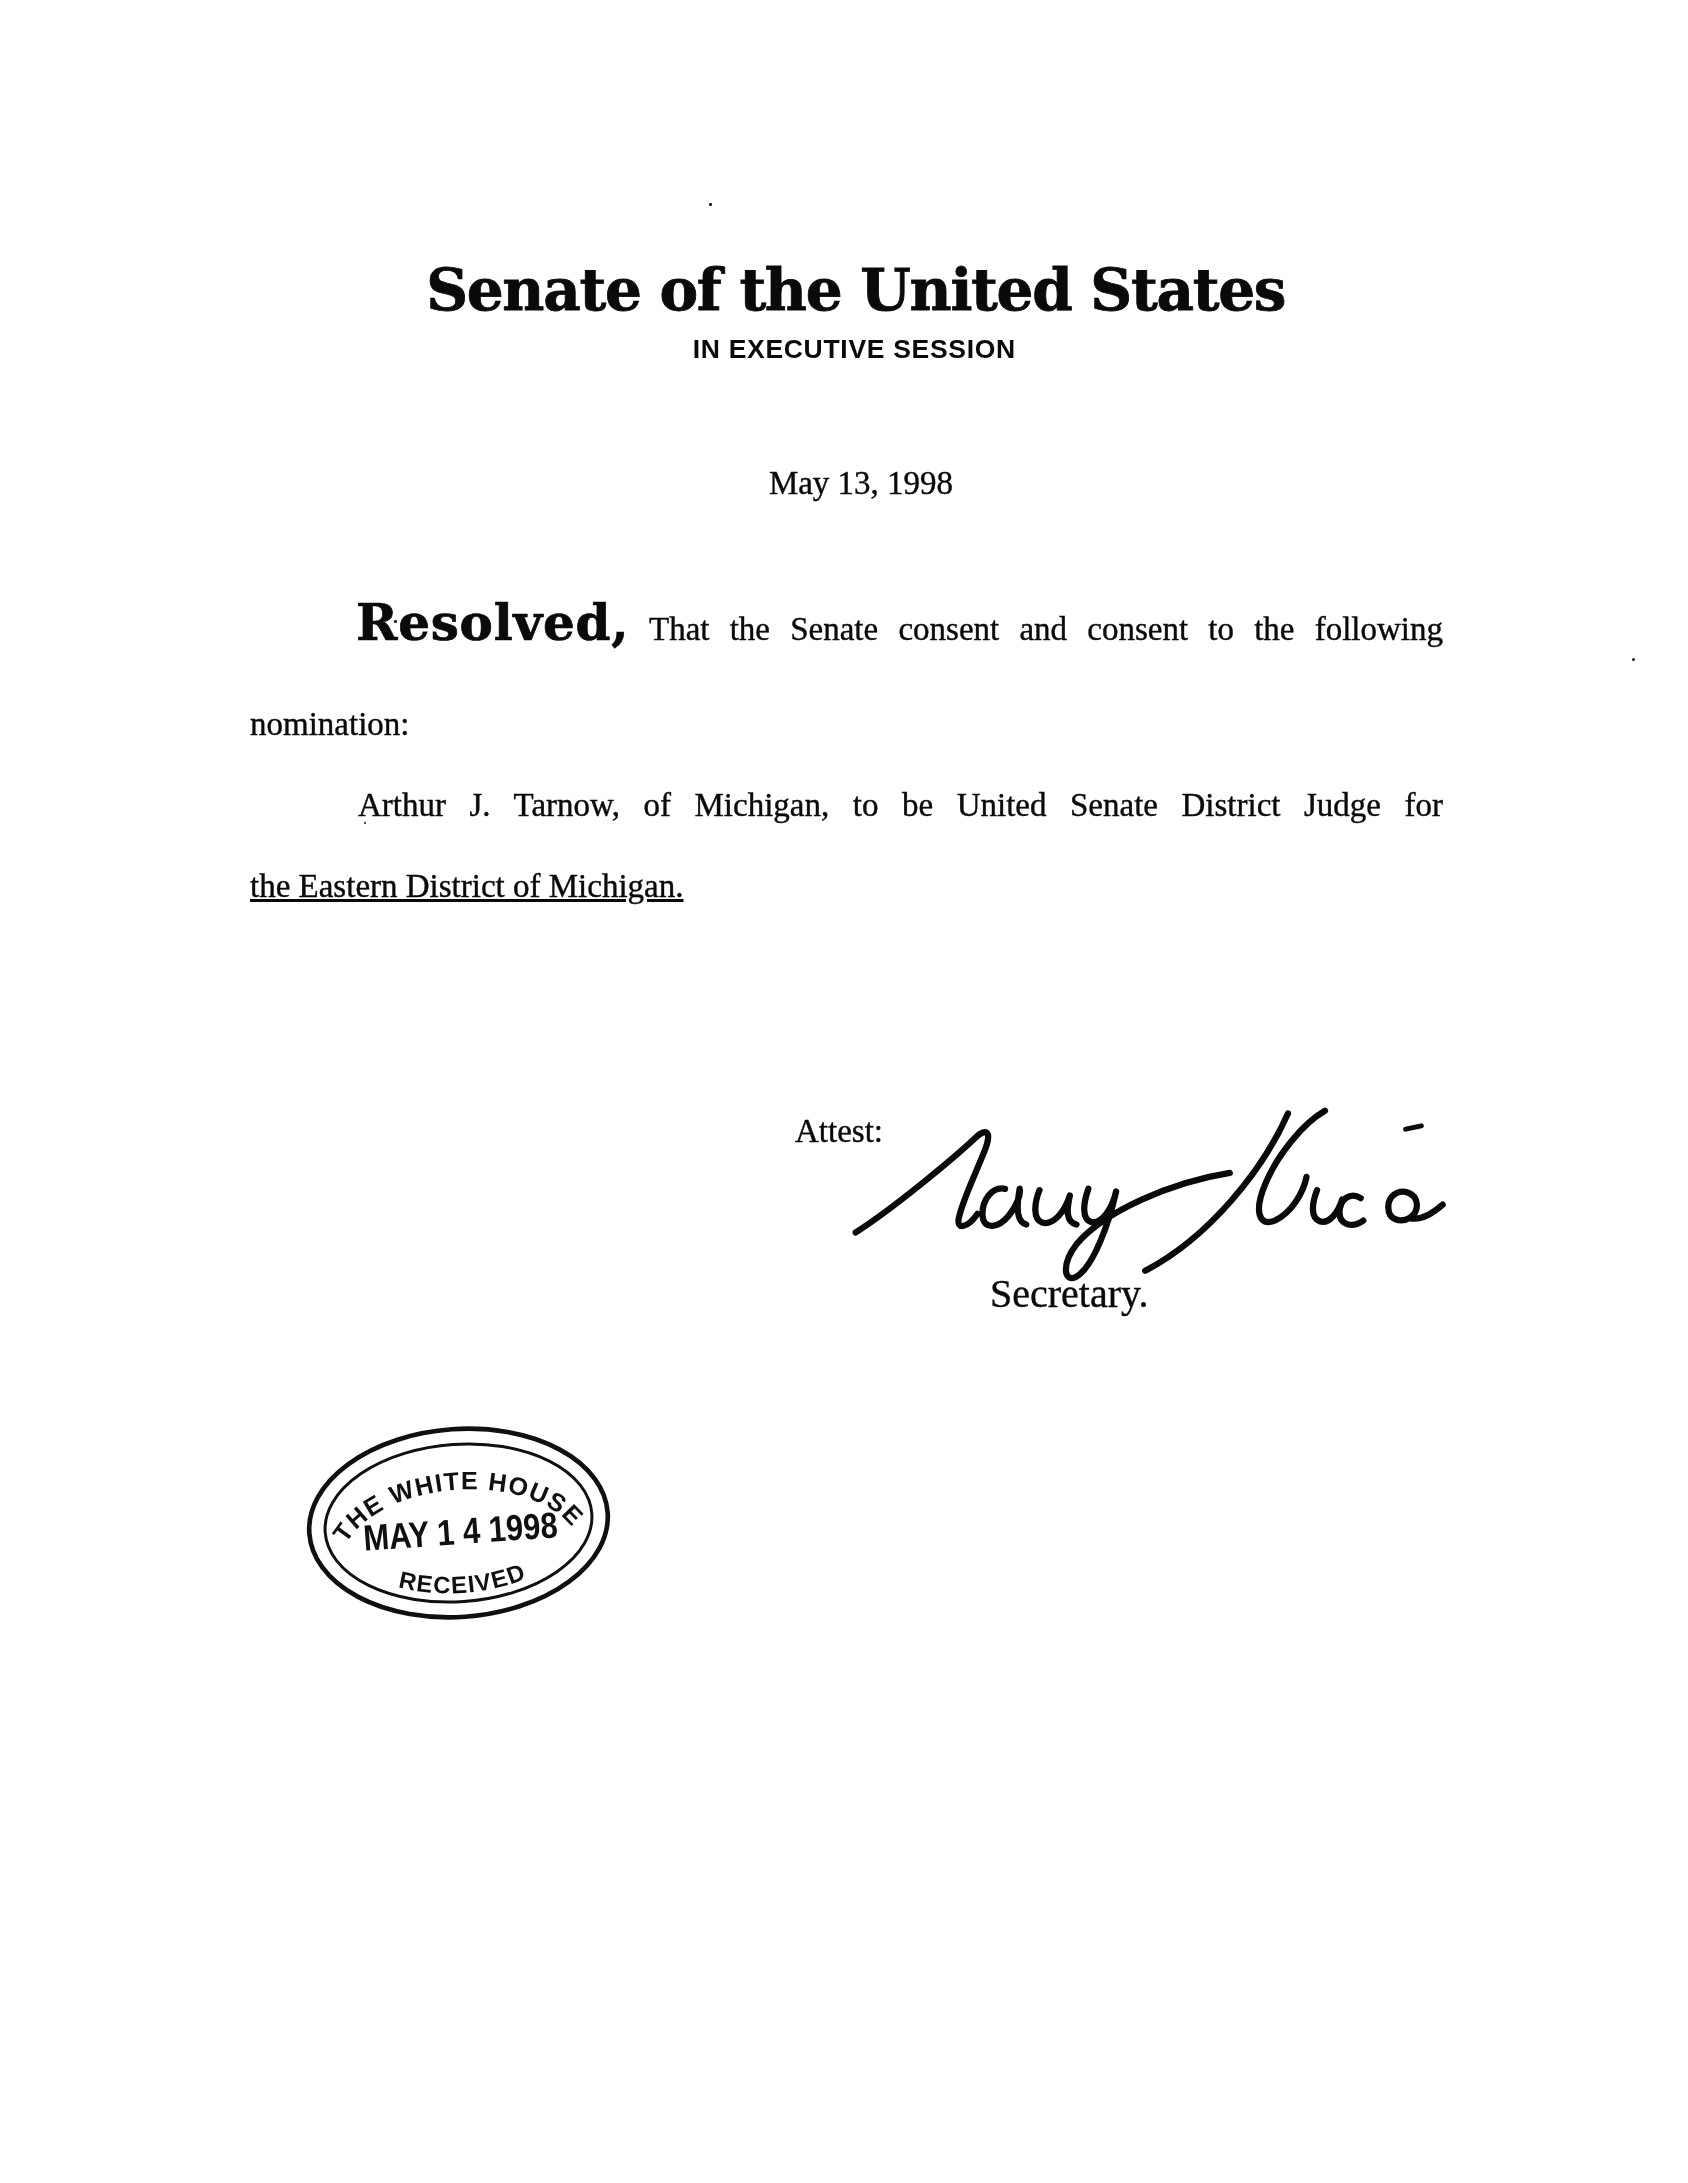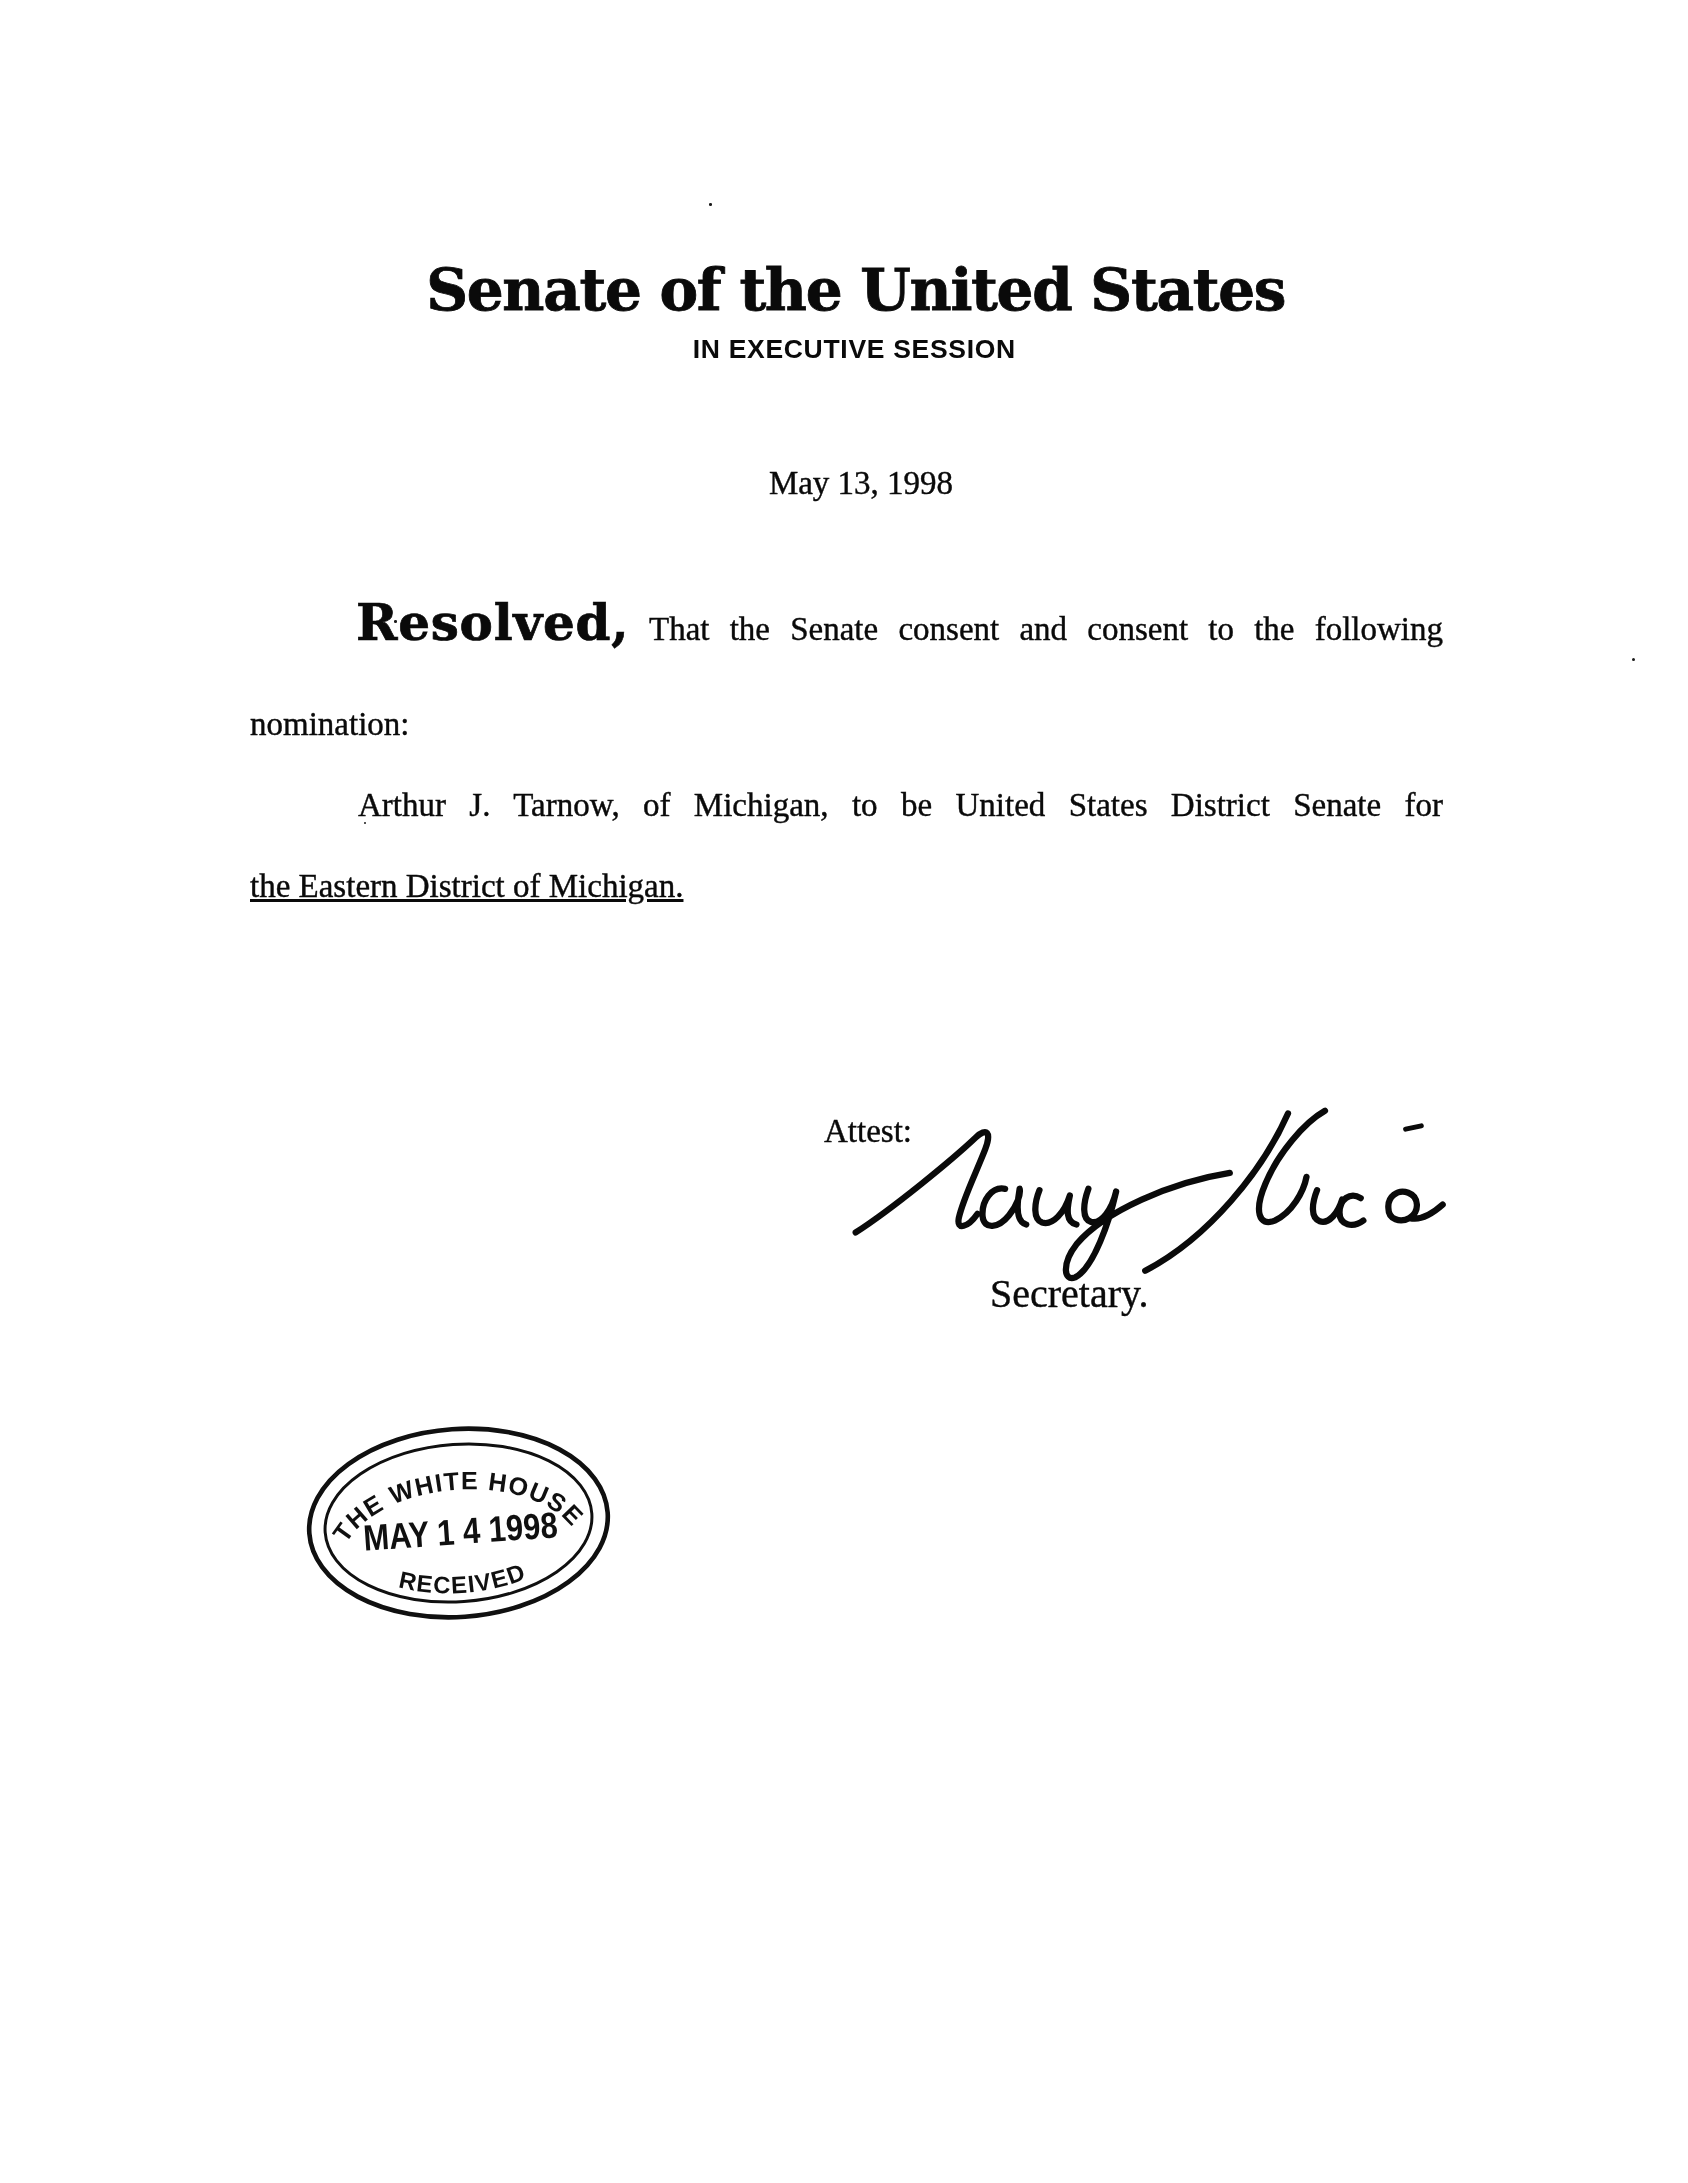--- a/index.html
+++ b/index.html
@@ -63,21 +63,21 @@
   }
   .line-nomination   { top: 706px; left: 250px; white-space: nowrap; text-align: center; }
   .line-arthur {
     top: 787px; left: 358px; right: 246px;
     text-align: justify; text-align-last: justify;
     white-space: normal;
   }
   .line-eastern      { top: 868px; left: 250px; white-space: nowrap; text-decoration: underline; }
 
   
-  .attest     { top: 1113px; left: 795px; white-space: nowrap; margin-left: 29px; }
+  .attest     { top: 1113px; left: 795px; white-space: nowrap; }
   .secretary  { top: 1270px; left: 990px; font-size: 40px; white-space: nowrap; }
 
   .signature-svg { top: 1091px; left: 846px; width: 609px; height: 193px; }
   .signature-svg path {
     fill: none;
     stroke: #0a0a0a;
     stroke-width: 9.5;
     stroke-linecap: round;
     stroke-linejoin: round;
   }
@@ -121,21 +121,21 @@
 
 <div class="abs dateline doc-text">May 13, 1998</div>
 
 <div class="abs line-resolved doc-text">
   <span class="blackletter">Resolved,</span>
   <span>That the Senate consent and consent to the following</span>
 </div>
 
 <div class="abs line-nomination doc-text">nomination:</div>
 
-<div class="abs line-arthur doc-text">Arthur J. Tarnow, of Michigan, to be United States District Senate for</div>
+<div class="abs line-arthur doc-text">Arthur J. Tarnow, of Michigan, to be United Senate District Judge for</div>
 
 <div class="abs line-eastern doc-text">the Eastern District of Michigan.</div>
 
 <div class="abs attest doc-text">Attest:</div>
 
 <svg class="abs signature-svg" viewBox="0 0 920 292" role="img" aria-label="Gary Sisco">
   <path d="
     M 14 214
     C 70 178, 160 104, 196 70
     C 212 55, 220 62, 210 88

